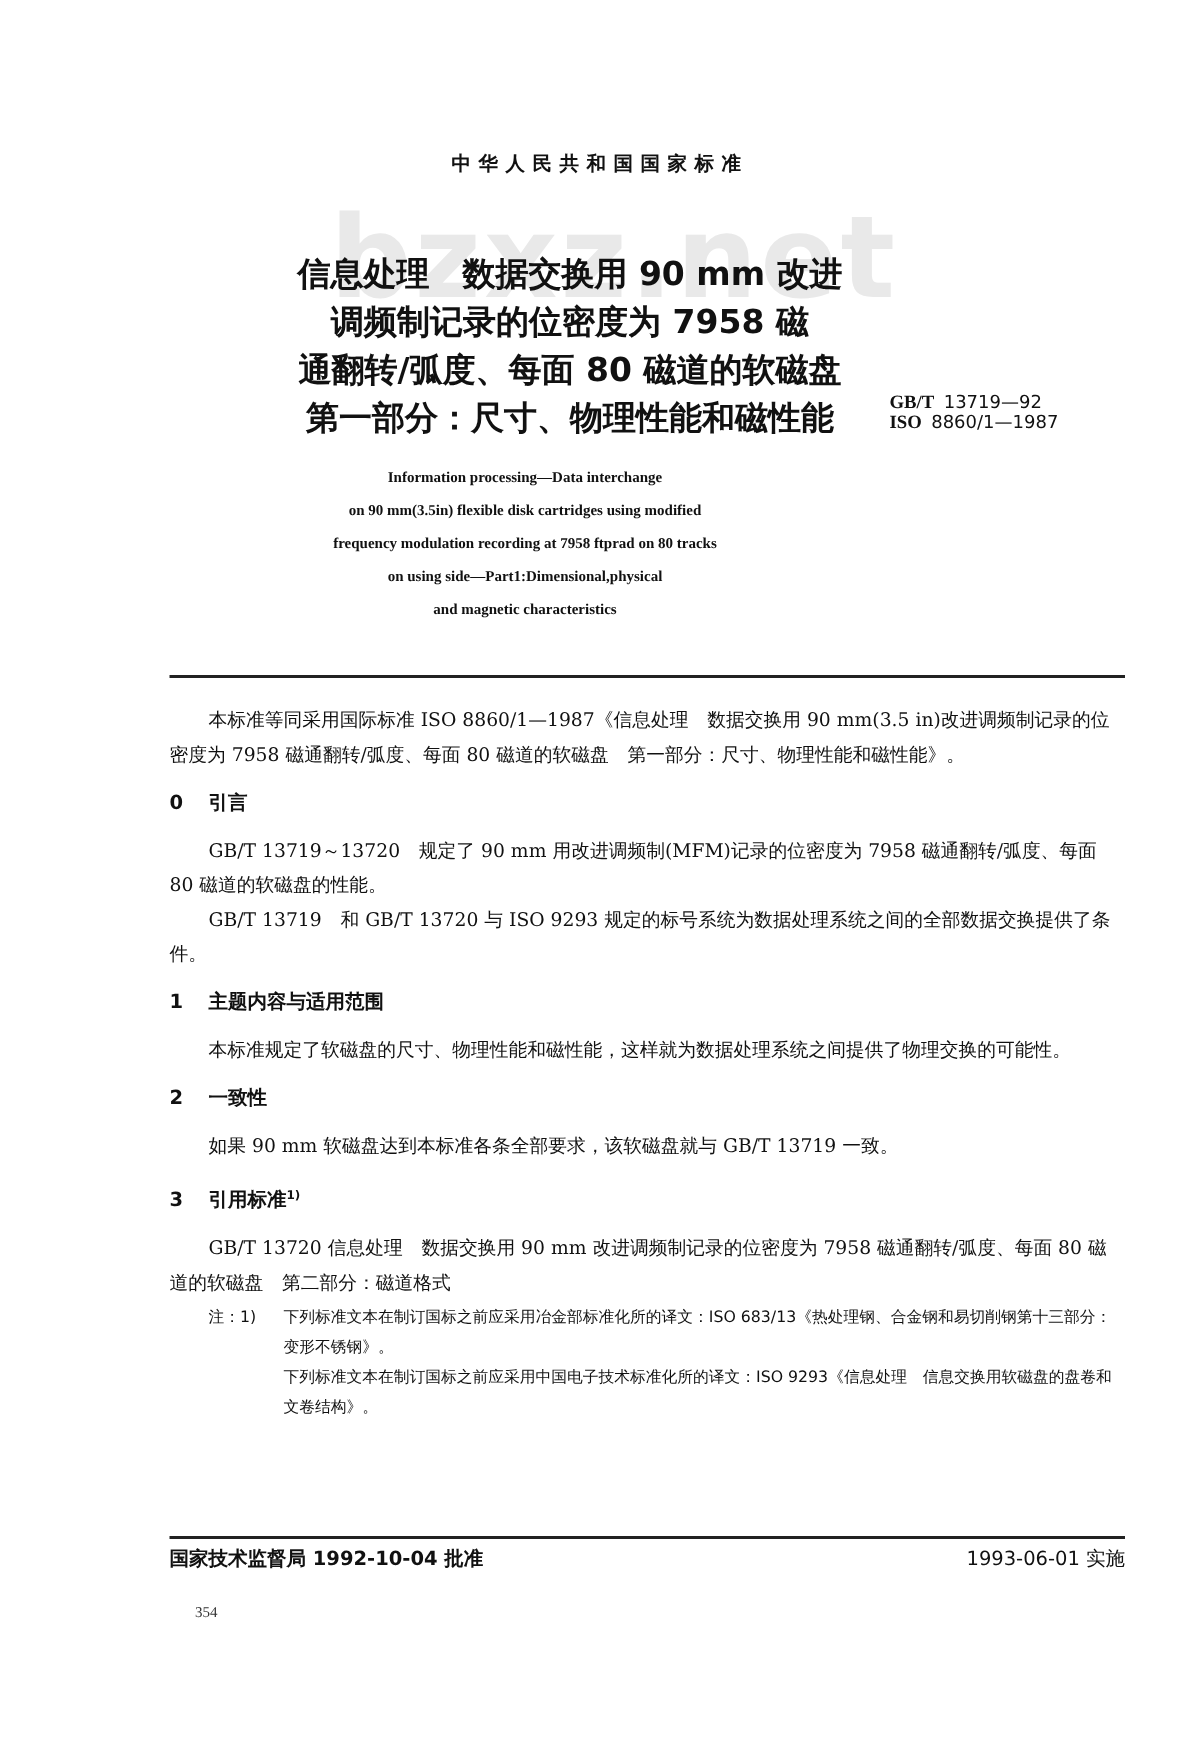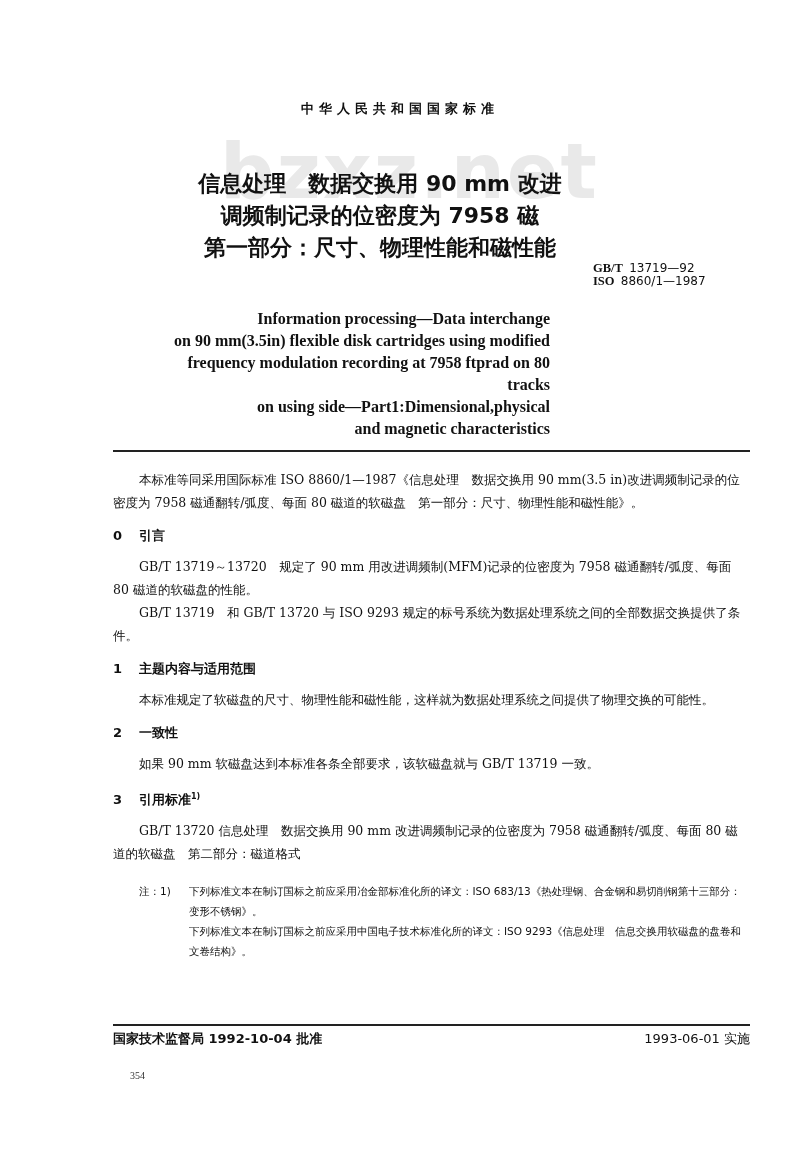--- a/index.html
+++ b/index.html
@@ -3,41 +3,42 @@
   <meta charset="utf-8">
   <style>
     html, body { margin: 0; padding: 0; background: #ffffff; }
     body { width: 800px; height: 1170px; position: relative; overflow: hidden; color: #111; font-family: "DejaVu Serif", "Liberation Serif", serif; }
     .abs { position: absolute; }
     .watermark { left: 200px; top: 136px; width: 360px; height: 72px; font-family: "DejaVu Sans", sans-serif; font-weight: bold; font-size: 76px; line-height: 72px; color: #e9e9e9; letter-spacing: 2px; z-index: 0; white-space: nowrap; margin-left: 20px; }
     .nat-std { left: 0; width: 800px; top: 100px; text-align: center; font-family: "DejaVu Sans", sans-serif; font-weight: bold; font-size: 13px; letter-spacing: 5px; z-index: 1; }
     .cn-title { left: 150px; width: 460px; top: 168px; text-align: center; font-family: "DejaVu Sans", sans-serif; font-weight: bold; font-size: 22px; line-height: 32px; z-index: 1; }
     .std-no { left: 593px; top: 262px; font-family: "Liberation Serif", serif; font-weight: bold; font-size: 12.5px; line-height: 13px; z-index: 1; }
     .std-no span.num { font-family: "DejaVu Sans", sans-serif; font-weight: normal; font-size: 12px; }
-    .en-title { left: 150px; width: 400px; top: 308px; text-align: right; font-family: "Liberation Serif", serif; font-weight: bold; font-size: 16px; line-height: 22px; z-index: 1; }
+    .en-title { left: 150px; width: 400px; top: 308px; text-align: center; font-family: "Liberation Serif", serif; font-weight: bold; font-size: 10px; line-height: 22px; z-index: 1; }
     .rule { left: 113px; width: 637px; height: 2px; background: #222; }
     .body-text { left: 113px; width: 637px; font-size: 12.5px; line-height: 23px; font-family: "DejaVu Serif", "Liberation Serif", serif; }
     .para { text-indent: 26px; margin: 0; }
     .heading { font-family: "DejaVu Sans", sans-serif; font-weight: bold; font-size: 13px; margin: 10px 0 8px 0; }
     .heading .num { display: inline-block; width: 26px; }
     .note { font-size: 10.5px; line-height: 20px; font-family: "DejaVu Sans", sans-serif; }
     .footer-left { left: 113px; top: 1030px; font-family: "DejaVu Sans", sans-serif; font-weight: bold; font-size: 13px; }
     .footer-right { right: 50px; top: 1030px; font-family: "DejaVu Sans", sans-serif; font-weight: normal; font-size: 13px; }
     .page-num { left: 130px; top: 1070px; font-family: "Liberation Serif", serif; font-size: 10px; color: #333; }
   </style>
 </head>
 <body>
 
 <div class="abs watermark">bzxz.net</div>
 
 <div class="abs nat-std">中华人民共和国国家标准</div>
 
 <div class="abs cn-title">
   <div>信息处理　数据交换用 90 mm 改进</div>
   <div>调频制记录的位密度为 7958 磁</div>
+  <div>通翻转/弧度、每面 80 磁道的软磁盘</div>
   <div>第一部分：尺寸、物理性能和磁性能</div>
 </div>
 
 <div class="abs std-no">
   <div><span>GB/T</span>&nbsp;&nbsp;<span class="num">13719—92</span></div>
   <div><span>ISO</span>&nbsp;&nbsp;<span class="num">8860/1—1987</span></div>
 </div>
 
 <div class="abs en-title">
   <div>Information processing—Data interchange</div>
@@ -58,21 +59,21 @@
 
   <div class="heading"><span class="num">1</span><span>主题内容与适用范围</span></div>
   <p class="para">本标准规定了软磁盘的尺寸、物理性能和磁性能，这样就为数据处理系统之间提供了物理交换的可能性。</p>
 
   <div class="heading"><span class="num">2</span><span>一致性</span></div>
   <p class="para">如果 90 mm 软磁盘达到本标准各条全部要求，该软磁盘就与 GB/T 13719 一致。</p>
 
   <div class="heading"><span class="num">3</span><span>引用标准</span><sup style="font-size:8px;">1)</sup></div>
   <p class="para">GB/T 13720 信息处理　数据交换用 90 mm 改进调频制记录的位密度为 7958 磁通翻转/弧度、每面 80 磁道的软磁盘　第二部分：磁道格式</p>
 
-  <div class="note" style="display:flex; margin-top:16px; padding-left:26px;">
+  <div class="note" style="display:flex; margin-top:2px; padding-left:26px;">
     <div style="width:50px; flex-shrink:0;">注：1)</div>
     <div>
       <div>下列标准文本在制订国标之前应采用冶金部标准化所的译文：ISO 683/13《热处理钢、合金钢和易切削钢第十三部分：变形不锈钢》。</div>
       <div>下列标准文本在制订国标之前应采用中国电子技术标准化所的译文：ISO 9293《信息处理　信息交换用软磁盘的盘卷和文卷结构》。</div>
     </div>
   </div>
 </div>
 
 <div class="abs rule" style="top:1024px; height:1.5px;"></div>
 <div class="abs footer-left">国家技术监督局 1992-10-04 批准</div>

